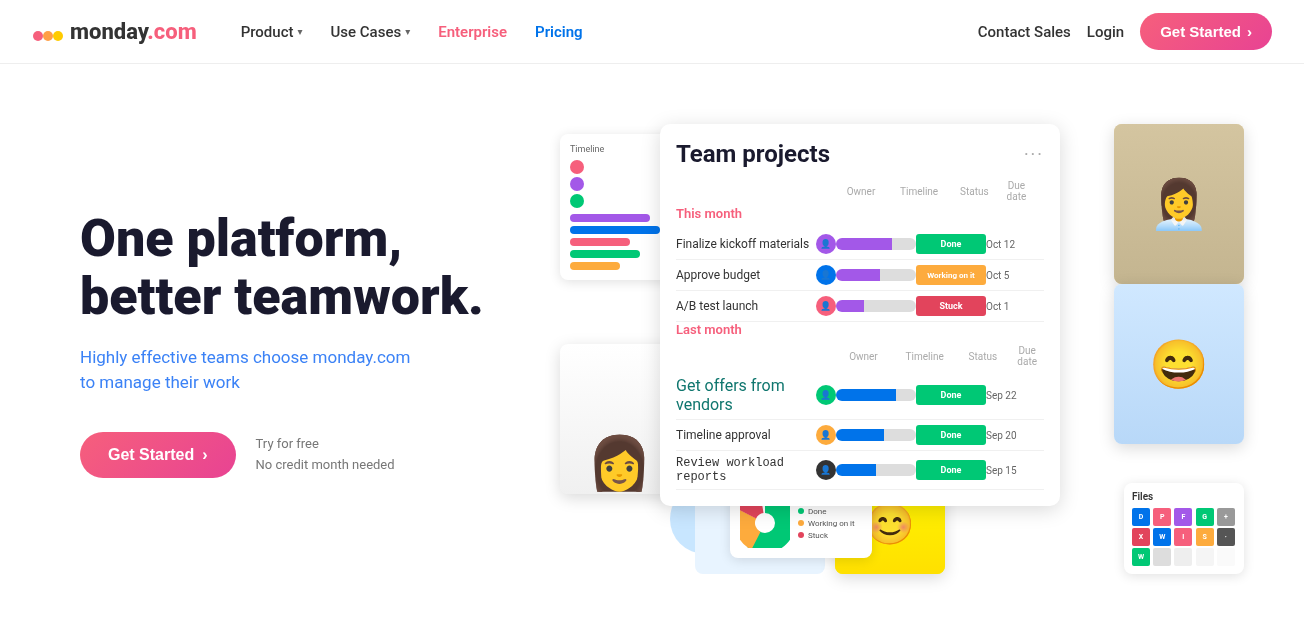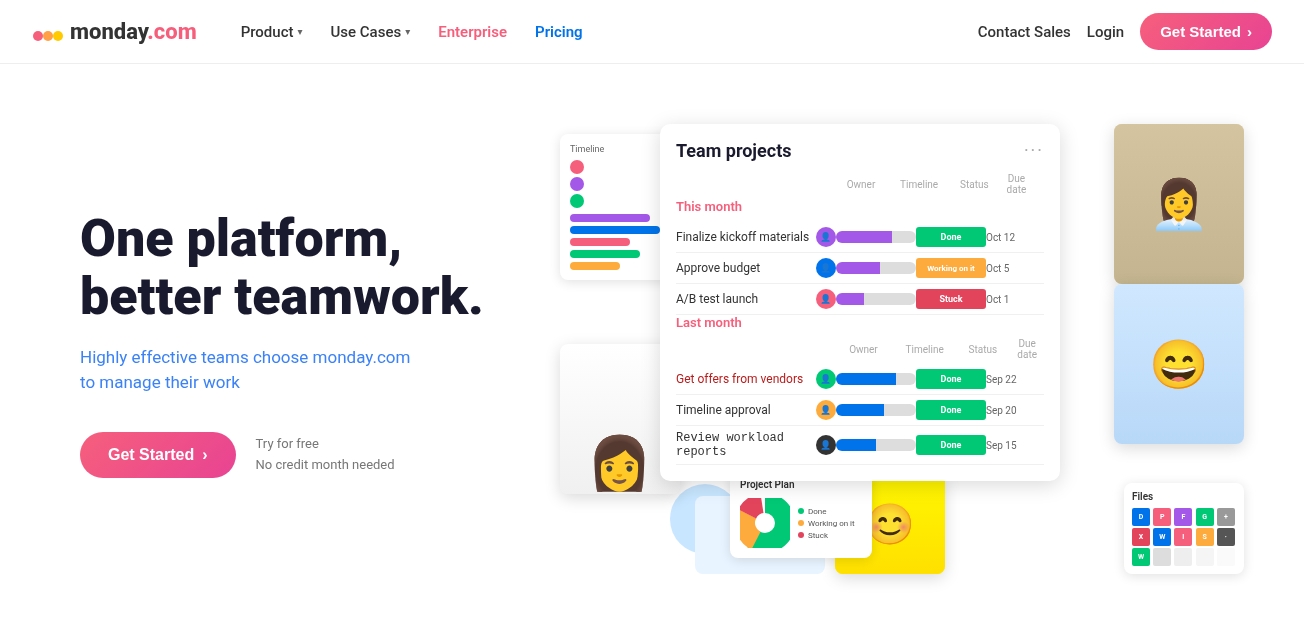--- a/index.html
+++ b/index.html
@@ -52,21 +52,21 @@
       flex: 1; position: relative; height: 480px; margin-left: 20px;
     }
 
     
     .dashboard-card {
       position: absolute; top: 20px; left: 120px; width: 400px;
       background: white; border-radius: 10px; box-shadow: 0 4px 20px rgba(0,0,0,0.15);
       padding: 16px; z-index: 5;
     }
     .card-header { display: flex; justify-content: space-between; align-items: center; margin-bottom: 12px; }
-    .card-title { font-size: 18px; font-weight: 700; color: #1a1a2e; }
+    .card-title { font-size: 24px; font-weight: 700; color: #1a1a2e; }
     .card-dots { color: #aaa; font-size: 18px; letter-spacing: 2px; }
     .card-section-label { font-size: 13px; color: #f65f7c; font-weight: 600; margin-bottom: 8px; }
     .task-row { display: flex; align-items: center; padding: 5px 0; border-bottom: 1px solid #f0f0f0; }
     .task-name { font-size: 12px; color: #333; width: 135px; flex-shrink: 0; }
     .task-avatar { width: 20px; height: 20px; border-radius: 50%; flex-shrink: 0; }
     .task-timeline { width: 80px; height: 12px; border-radius: 6px; flex-shrink: 0; }
     .task-status { width: 70px; height: 20px; border-radius: 3px; flex-shrink: 0; display: flex; align-items: center; justify-content: center; font-size: 9px; font-weight: 700; color: white; }
     .task-date { font-size: 10px; color: #666; width: 40px; }
     .status-done { background: #00c875; }
     .status-working { background: #fdab3d; }
@@ -240,21 +240,21 @@
 
       <div style="display:flex;align-items:center;font-size:10px;color:#aaa;margin-bottom:4px;padding-left:140px;">
         <span style="width:22px;"></span>
         <span style="width:80px;text-align:center;">Owner</span>
         <span style="width:80px;text-align:center;">Timeline</span>
         <span style="width:72px;text-align:center;">Status</span>
         <span style="width:44px;text-align:center;">Due date</span>
       </div>
 
       <div class="task-row">
-        <span class="task-name" style="font-size:12px;color:#b91c1c;width:140px;">Get offers from vendors</span>
+        <span class="task-name" style="font-size:16px;color:#0f766e;width:140px;">Get offers from vendors</span>
         <div class="task-avatar" style="background:#00c875;font-size:9px;color:white;display:flex;align-items:center;justify-content:center;">👤</div>
         <div class="task-timeline" style="background:linear-gradient(90deg,#0073ea 75%,#ddd 75%);"></div>
         <div class="task-status status-done">Done</div>
         <span class="task-date">Sep 22</span>
       </div>
       <div class="task-row">
         <span class="task-name" style="font-size:12px;color:#333;width:140px;">Timeline approval</span>
         <div class="task-avatar" style="background:#fdab3d;font-size:9px;color:white;display:flex;align-items:center;justify-content:center;">👤</div>
         <div class="task-timeline" style="background:linear-gradient(90deg,#0073ea 60%,#ddd 60%);"></div>
         <div class="task-status status-done">Done</div>

